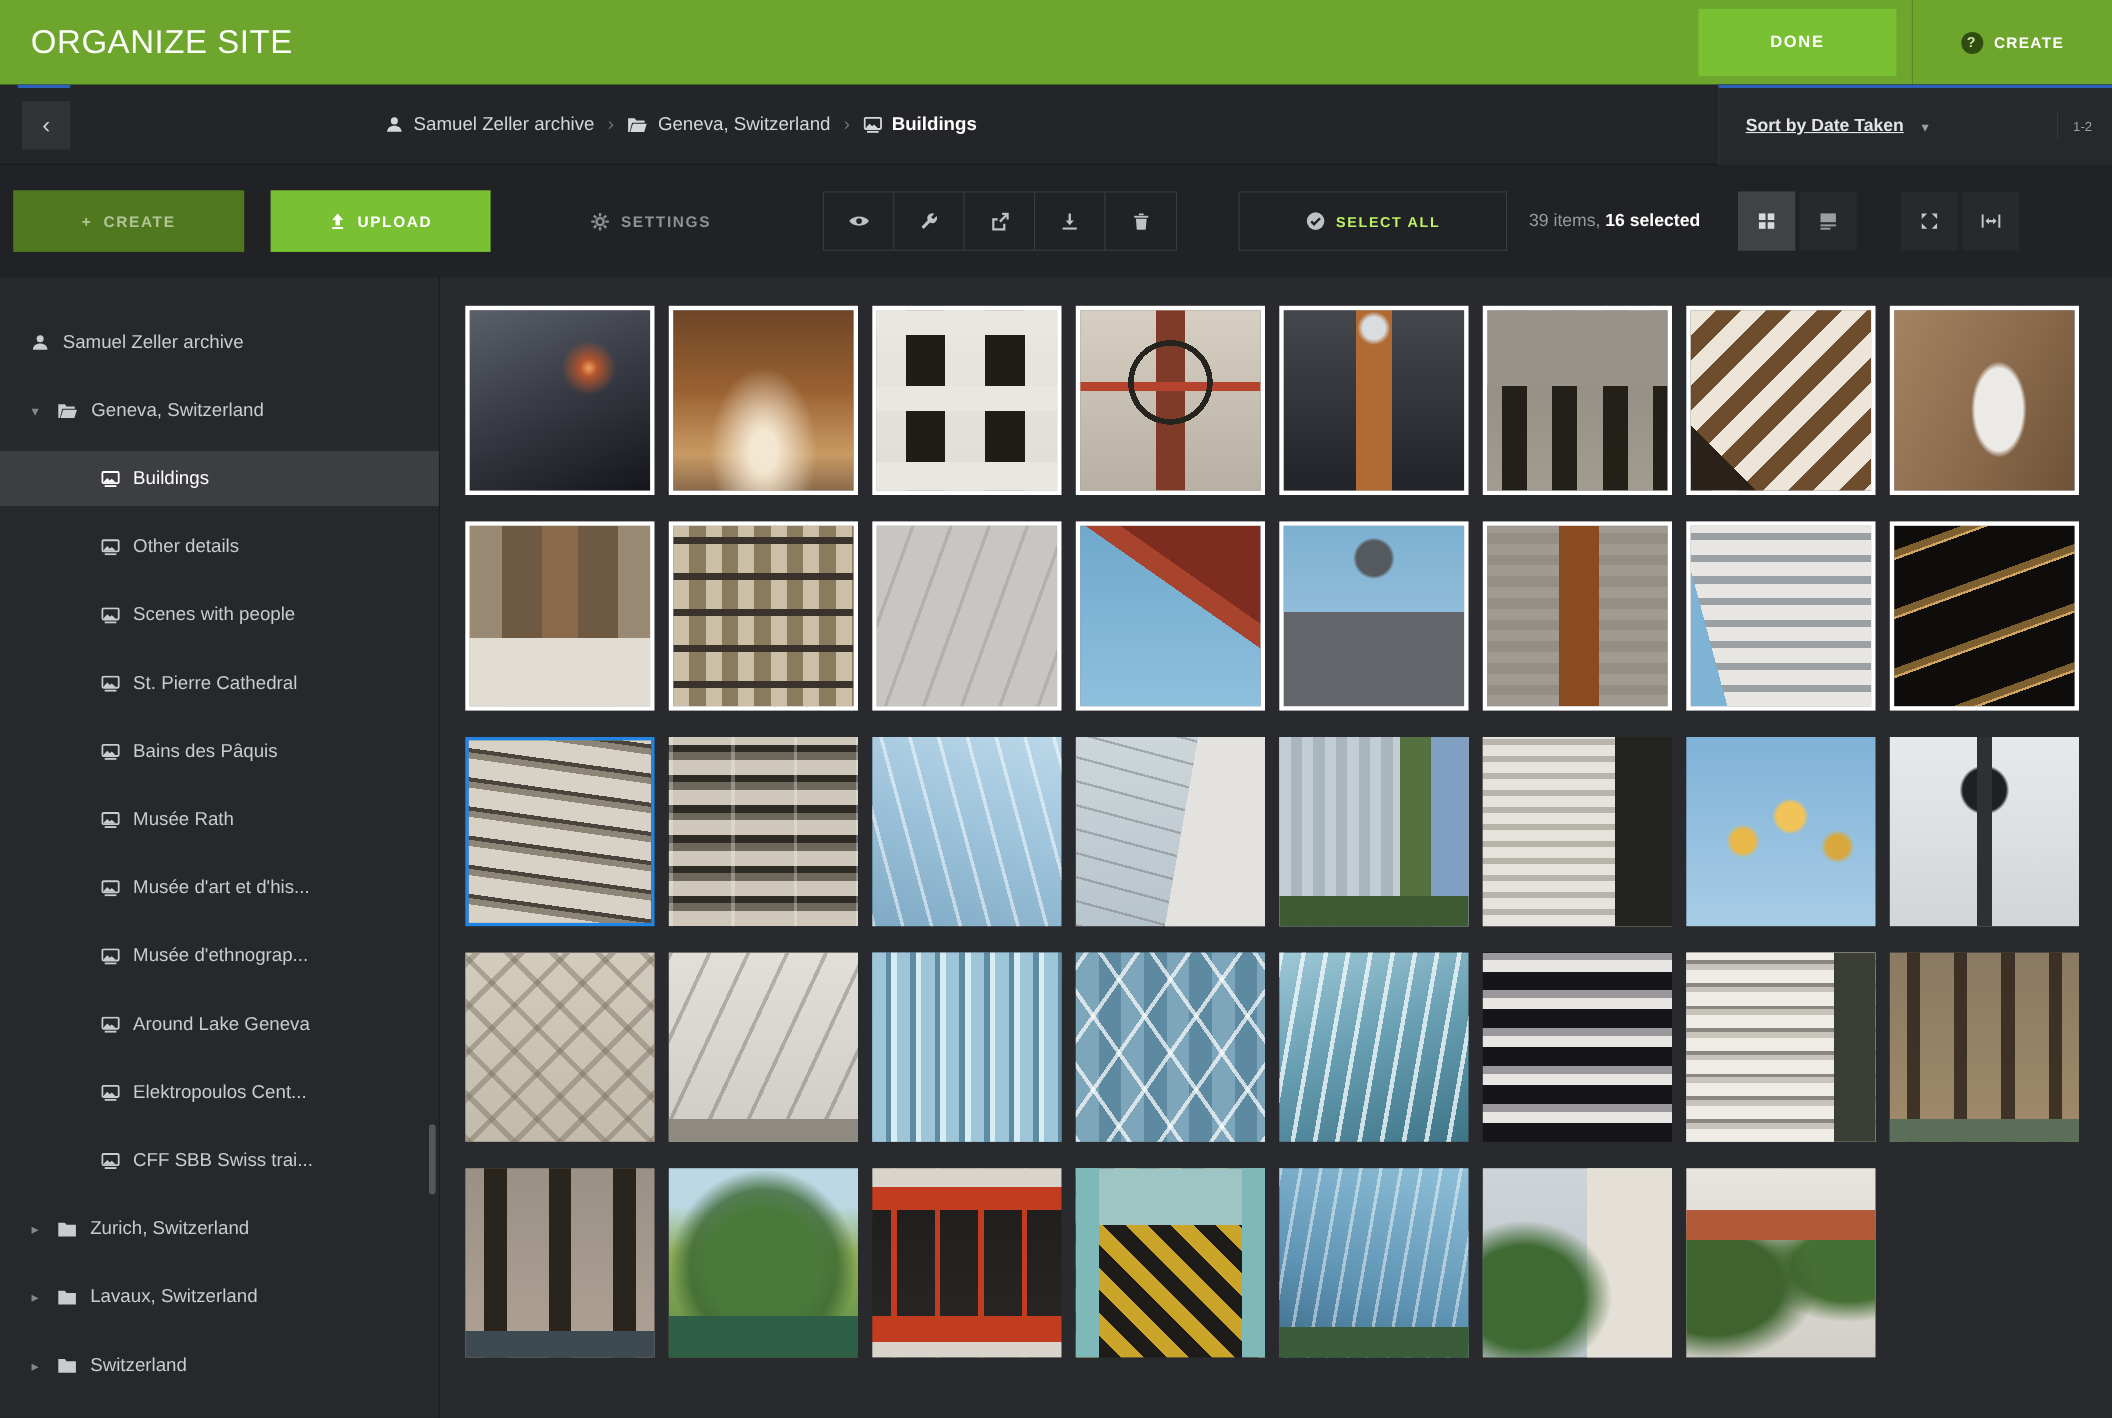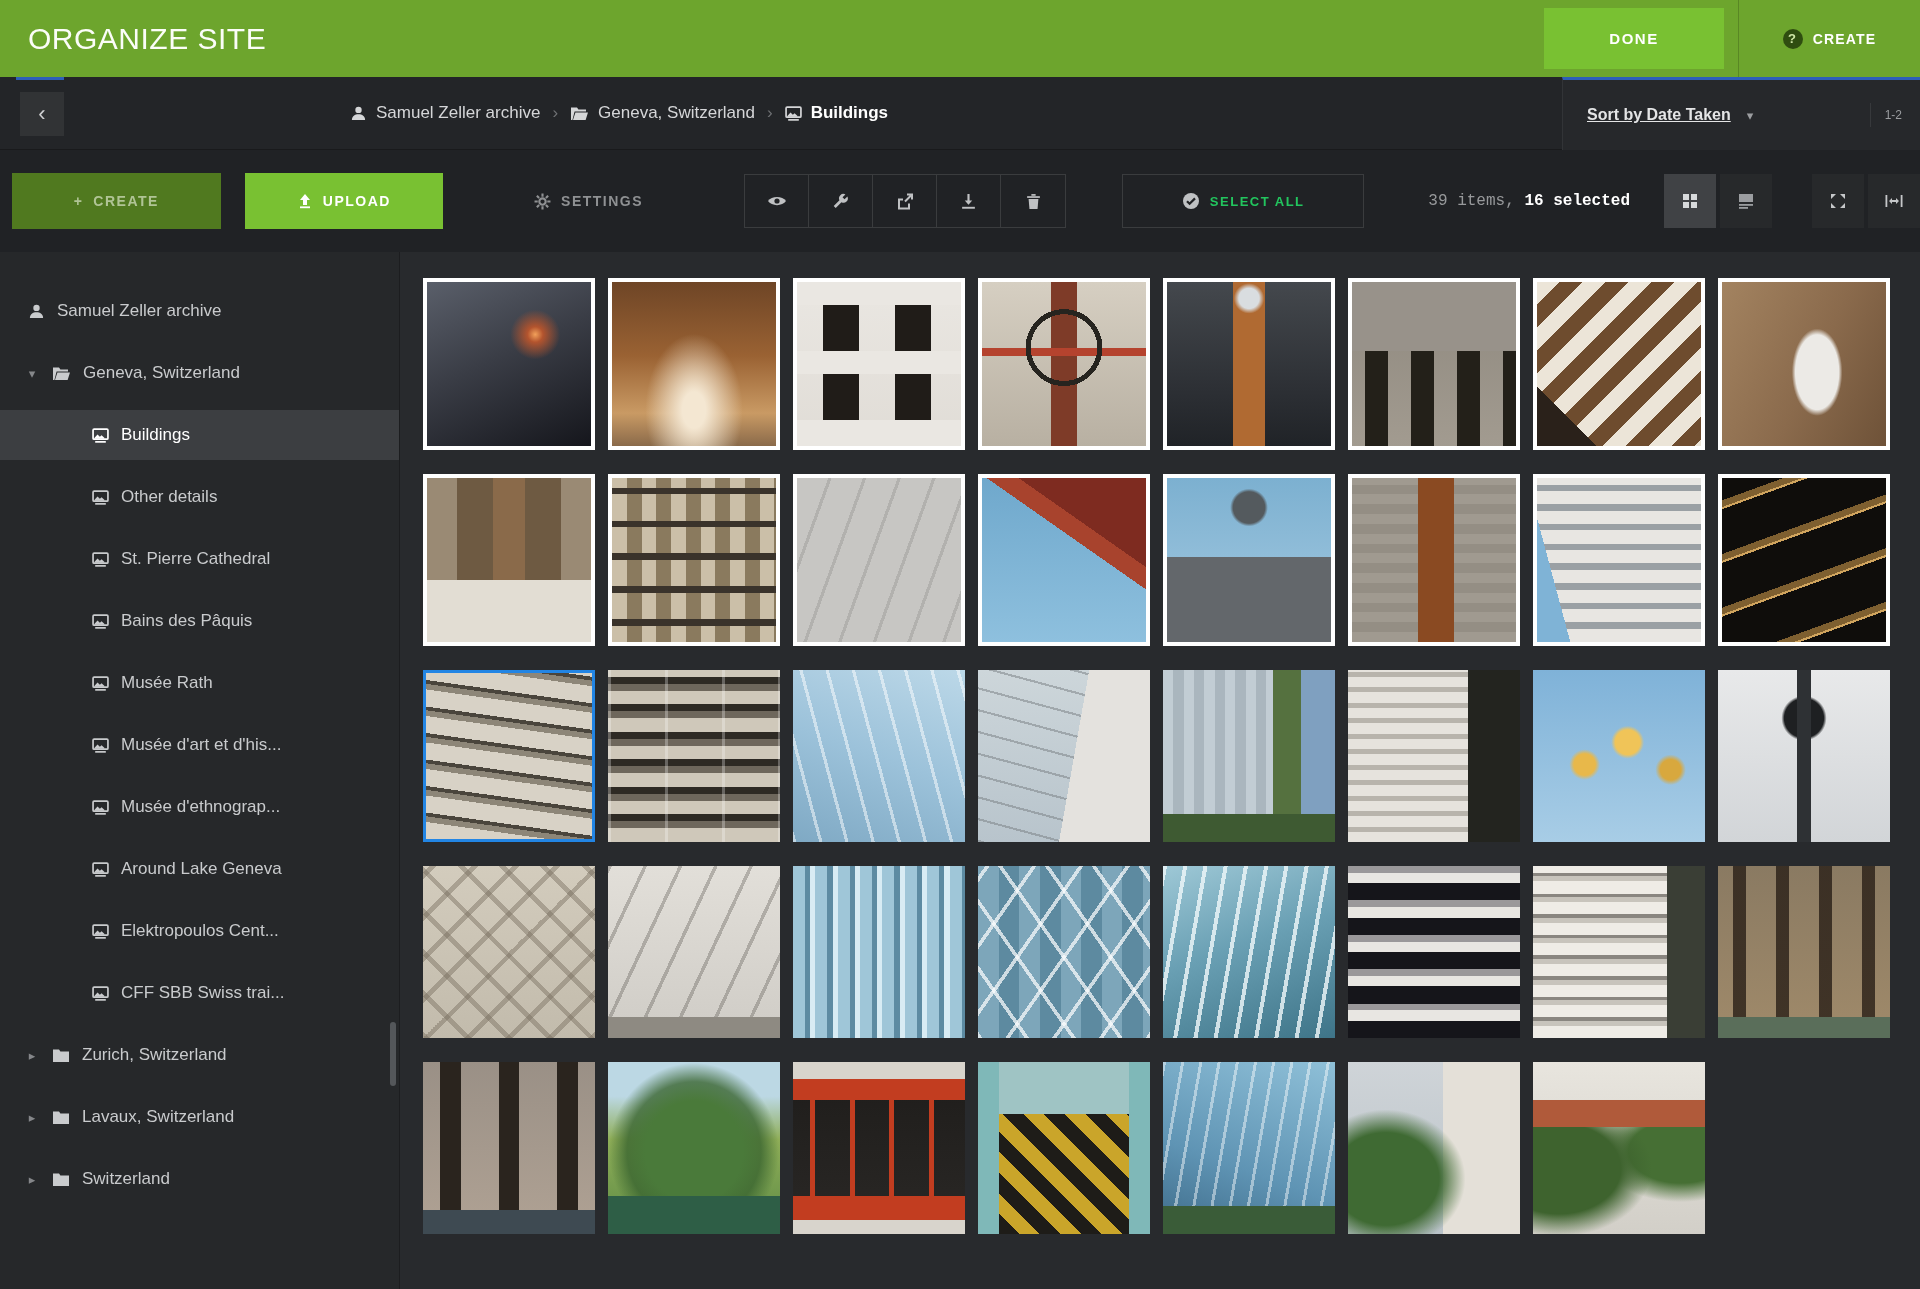--- a/index.html
+++ b/index.html
@@ -36,22 +36,22 @@
   .toolbar { height:102px; background:#202225; display:flex; align-items:center; padding-left:12px; }
   .tb-btn { height:56px; border:none; font-family:inherit; font-weight:bold; letter-spacing:1.5px; font-size:14px;
             display:flex; align-items:center; justify-content:center; gap:10px; cursor:pointer; }
   .btn-create { width:210px; background:#50791f; color:rgba(235,242,222,.62); }
   .btn-upload { width:200px; margin-left:24px; background:#79c132; color:#ffffff; }
   .btn-settings { width:160px; margin-left:66px; background:transparent; color:#8f9193; }
   .icon-strip { margin-left:76px; height:54px; display:flex; border:1px solid #3a3c3e; }
   .icon-cell { width:64px; display:flex; align-items:center; justify-content:center; border-right:1px solid #3a3c3e; cursor:pointer; }
   .icon-cell:last-child { border-right:none; }
   .btn-selectall { margin-left:56px; width:244px; height:54px; background:transparent; border:1px solid #3a3c3e;
-                   color:#22c55e; font-size:13px; }
-  .count-text { margin-left:64px; font-size:16px; color:#97999b; white-space:nowrap;font-family:Liberation Mono, monospace; }
+                   color:#bef264; font-size:13px; }
+  .count-text { margin-left:20px; font-size:16px; color:#97999b; white-space:nowrap; }
   .count-text b { color:#ffffff; }
   .view-group { margin-left:34px; display:flex; gap:4px; }
   .sq-btn { width:52px; height:54px; display:flex; align-items:center; justify-content:center; background:#27292b; border:none; cursor:pointer; }
   .sq-btn.active { background:#404245; }
   .zoom-group { margin-left:40px; display:flex; gap:4px; }
 
   
   .main { position:relative; display:flex; height:1037px; background:#282a2d; }
   .sidebar { position:relative; width:400px; height:100%; background:#26282a; border-right:1px solid #1c1d1f; padding-top:34px; flex:none; }
   .side-item { position:relative; height:50px; margin-bottom:12px; display:flex; align-items:center; gap:12px;
@@ -250,20 +250,28 @@
           </svg>
           <span>Buildings</span>
         </div>
         <div class="side-item lvl2">
           <svg width="17" height="15" viewBox="0 0 16 14">
             <rect x="1" y="1" width="14" height="9.5" rx="1" fill="none" stroke="#c9cbcd" stroke-width="1.6"></rect>
             <path d="M2.4 9l2.8-3 2.2 2.2 1.6-1.4 2.6 2.2v1H2.4z" fill="#c9cbcd"></path>
             <rect x="3" y="12.2" width="10" height="1.6" fill="#c9cbcd"></rect>
           </svg>
           <span>Other details</span>
+        </div>
+        <div class="side-item lvl2">
+          <svg width="17" height="15" viewBox="0 0 16 14">
+            <rect x="1" y="1" width="14" height="9.5" rx="1" fill="none" stroke="#c9cbcd" stroke-width="1.6"></rect>
+            <path d="M2.4 9l2.8-3 2.2 2.2 1.6-1.4 2.6 2.2v1H2.4z" fill="#c9cbcd"></path>
+            <rect x="3" y="12.2" width="10" height="1.6" fill="#c9cbcd"></rect>
+          </svg>
+          <span>Scenes with people</span>
         </div>
         <div class="side-item lvl2">
           <svg width="17" height="15" viewBox="0 0 16 14">
             <rect x="1" y="1" width="14" height="9.5" rx="1" fill="none" stroke="#c9cbcd" stroke-width="1.6"></rect>
             <path d="M2.4 9l2.8-3 2.2 2.2 1.6-1.4 2.6 2.2v1H2.4z" fill="#c9cbcd"></path>
             <rect x="3" y="12.2" width="10" height="1.6" fill="#c9cbcd"></rect>
           </svg>
           <span>St. Pierre Cathedral</span>
         </div>
         <div class="side-item lvl2">

